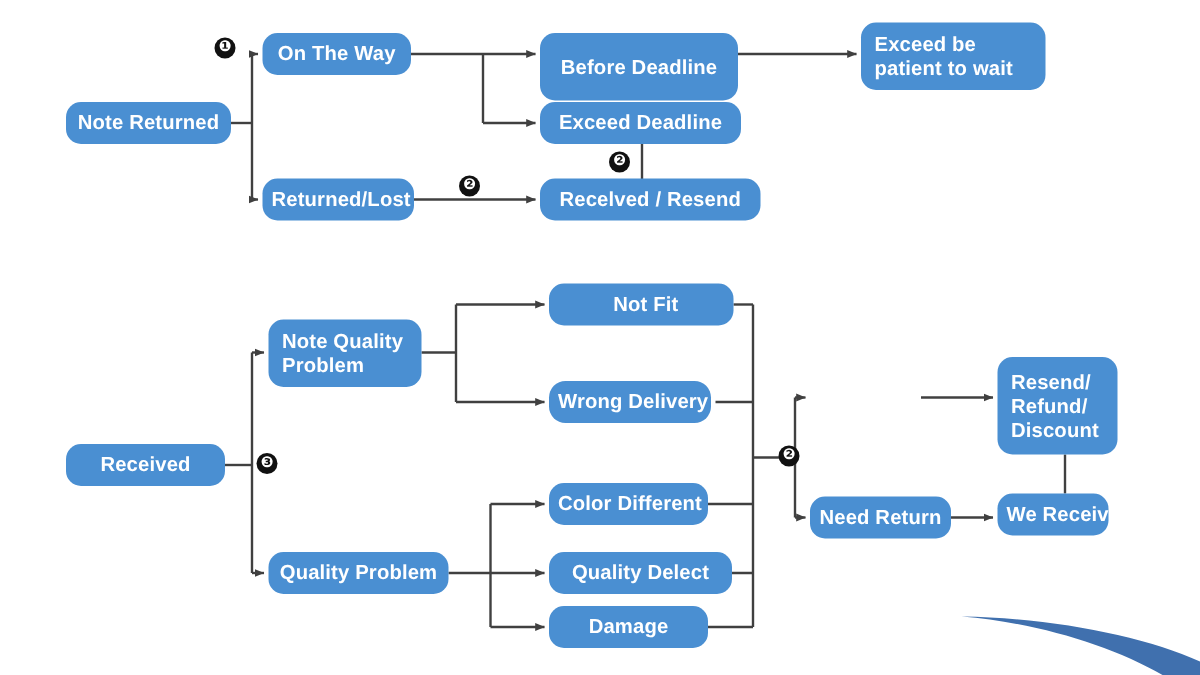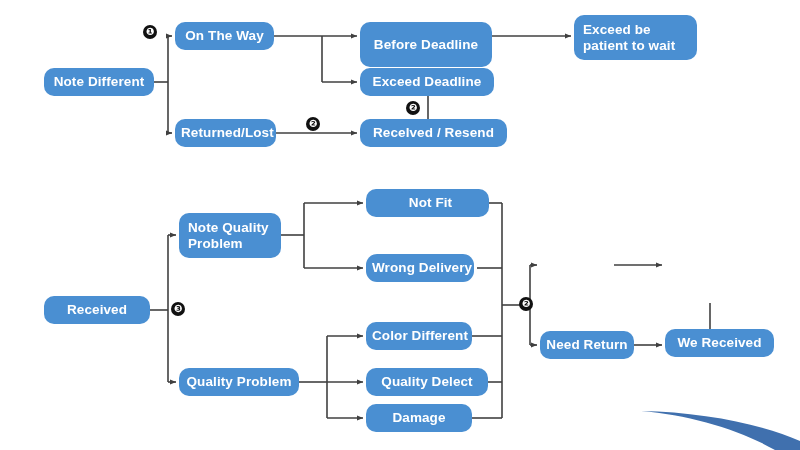--- a/index.html
+++ b/index.html
@@ -147,21 +147,21 @@
       <path d="M710,303 L710,329"></path>
     </g>
   </svg>
 
   <svg class="decor" viewBox="0 0 800 450">
     <path d="M641,411 C690,415 740,430 775,450 L800,450 L800,441 C762,424 702,412 641,411 Z" fill="#4070ae"></path>
   </svg>
 
   <div class="node" style="left:44px; top:68px; width:110px; height:28px;">
     <span class="lines">
-        <span class="ln">Note Different</span>
+        <span class="ln">Note Returned</span>
       </span>
   </div>
 
   <div class="node" style="left:175px; top:22px; width:99px; height:28px;">
     <span class="lines">
         <span class="ln">On The Way</span>
       </span>
   </div>
 
   <div class="node" style="left:175px; top:119px; width:101px; height:28px;">
@@ -248,22 +248,29 @@
       </span>
   </div>
 
 
   <div class="node" style="left:540px; top:331px; width:94px; height:28px;">
     <span class="lines">
         <span class="ln">Need Return</span>
       </span>
   </div>
 
-
-  <div class="node" style="left:665px; top:329px; width:109px; height:28px;">
+  <div class="node left-align" style="left:665px; top:238px; width:80px; height:65px;">
+    <span class="lines">
+      <span class="ln">Resend/</span>
+      <span class="ln">Refund/</span>
+      <span class="ln">Discount</span>
+    </span>
+  </div>
+
+  <div class="node" style="left:665px; top:329px; width:74px; height:28px;">
     <span class="lines">
         <span class="ln">We Received</span>
       </span>
   </div>
 
   <div class="badge" style="left:171px; top:302px;">❸</div>
   <div class="badge" style="left:519px; top:297px;">❷</div>
 
 </div>
 

